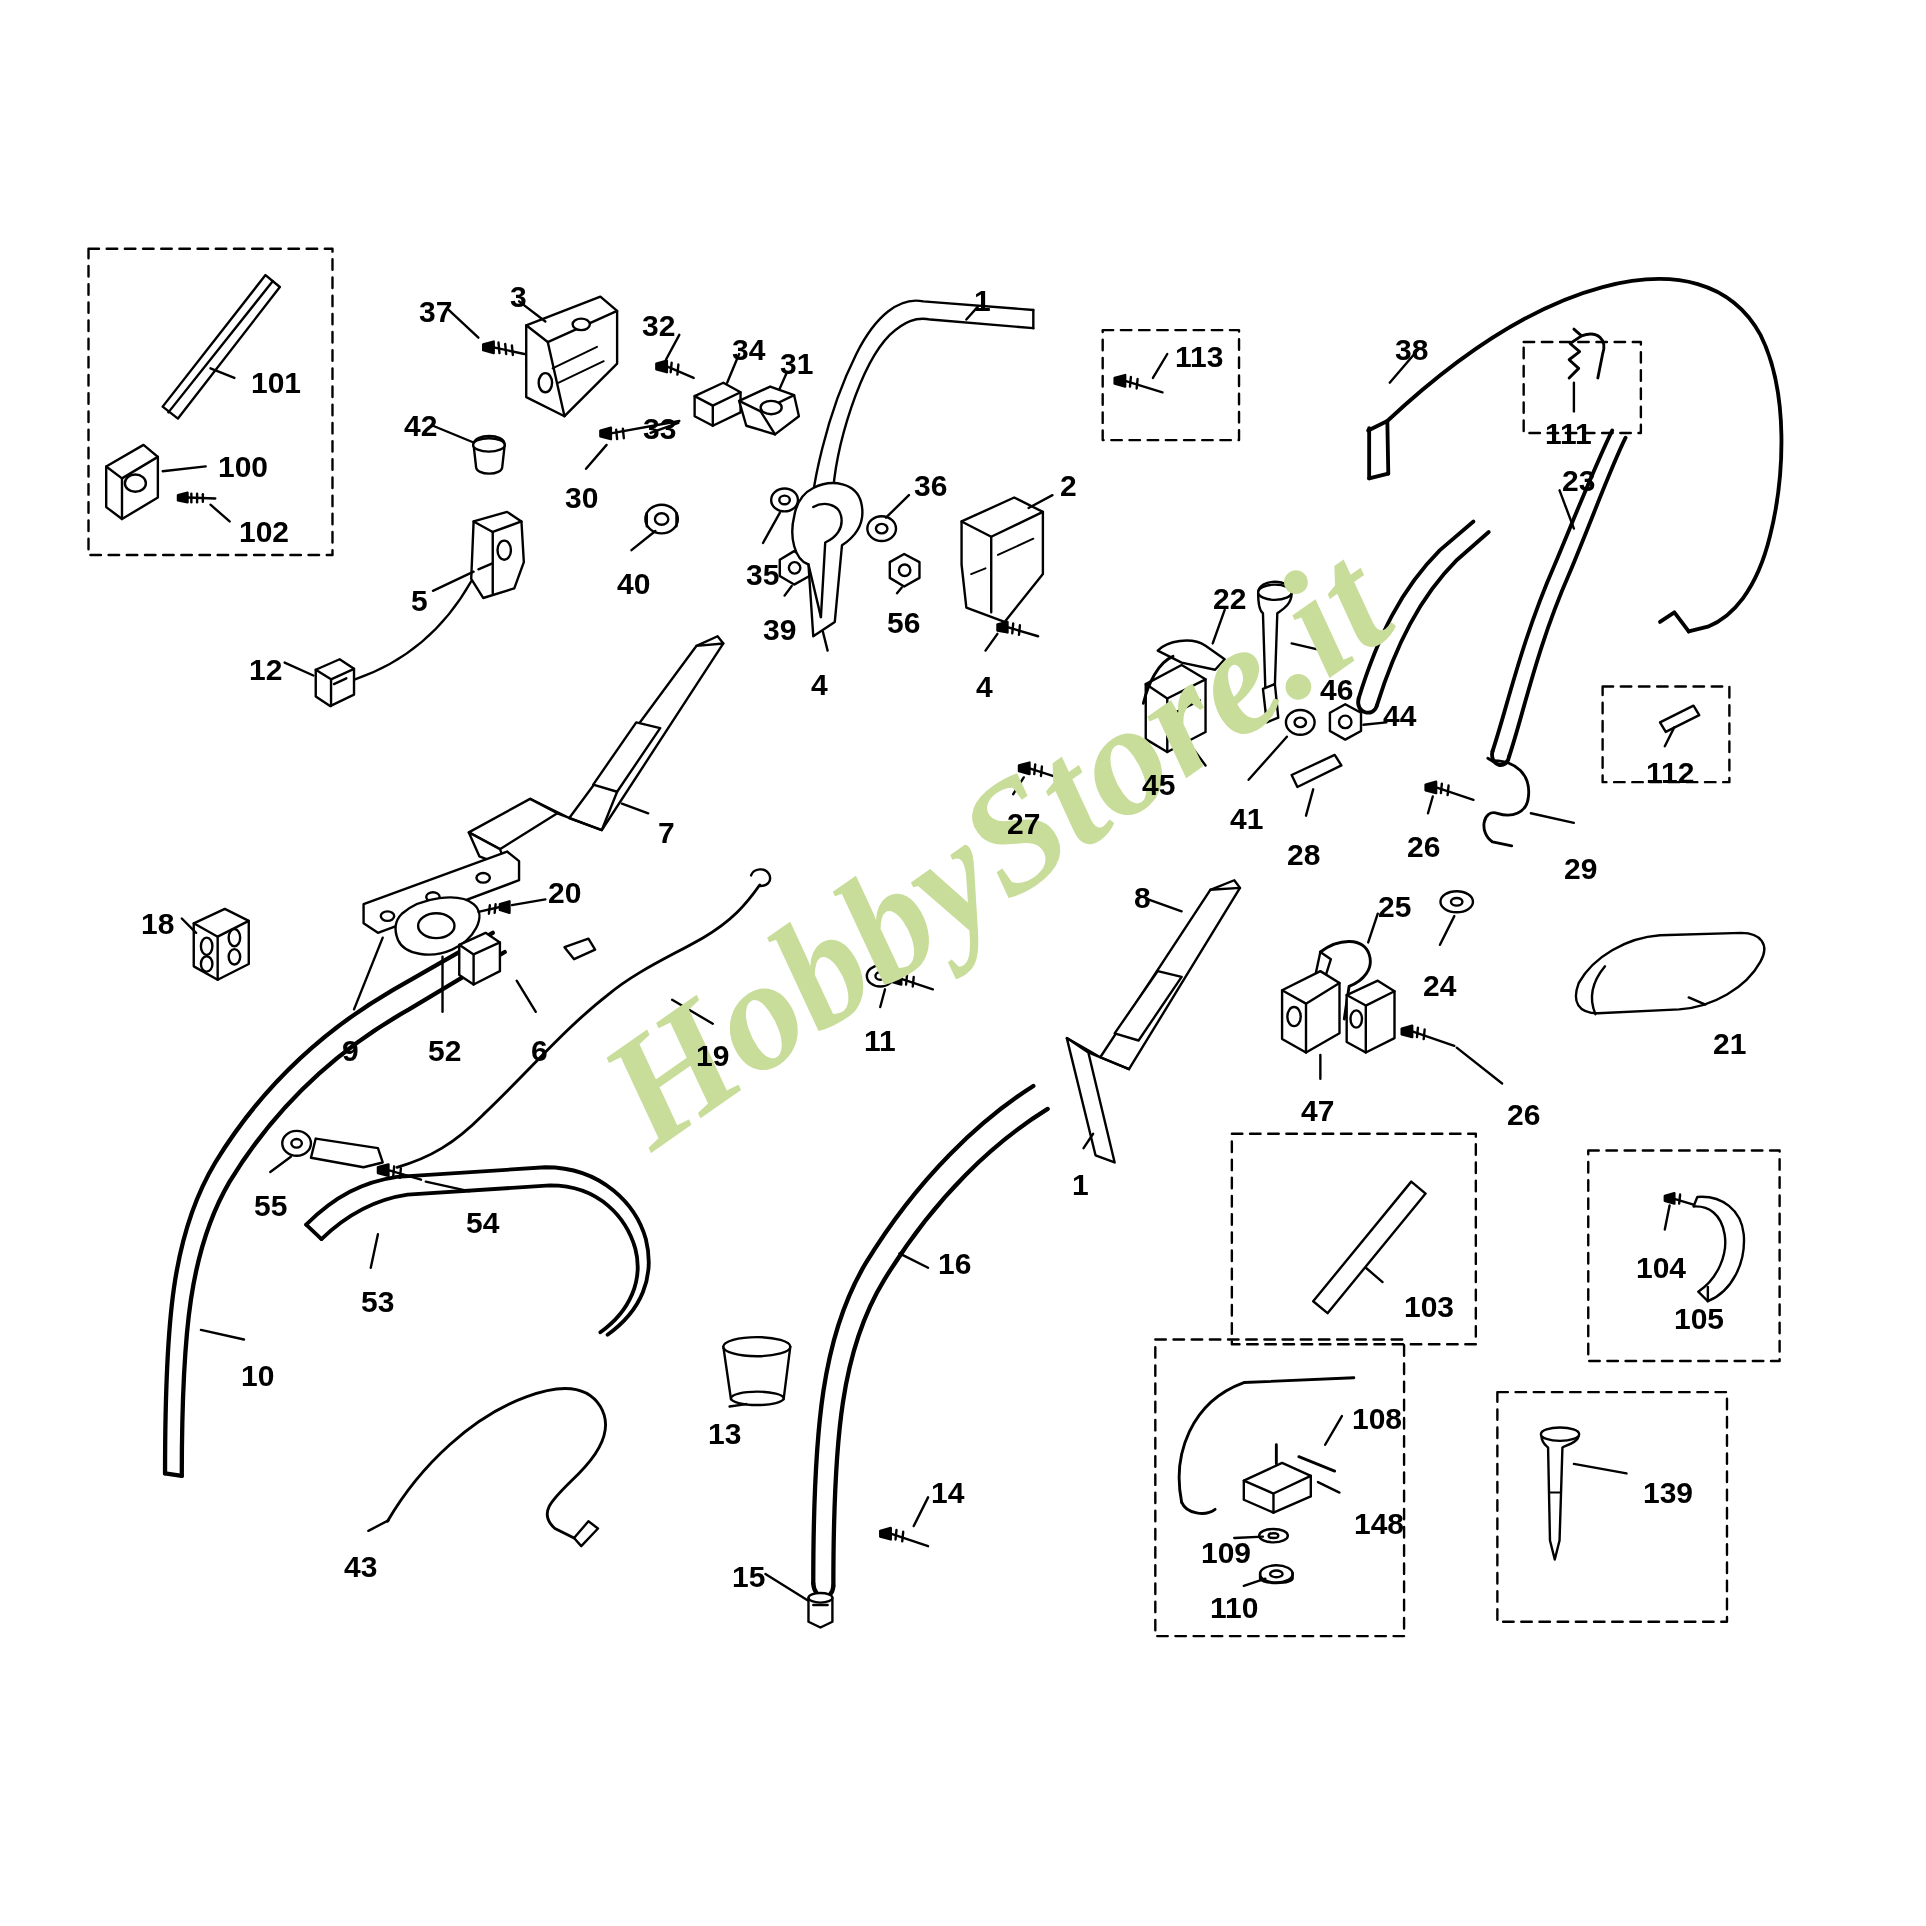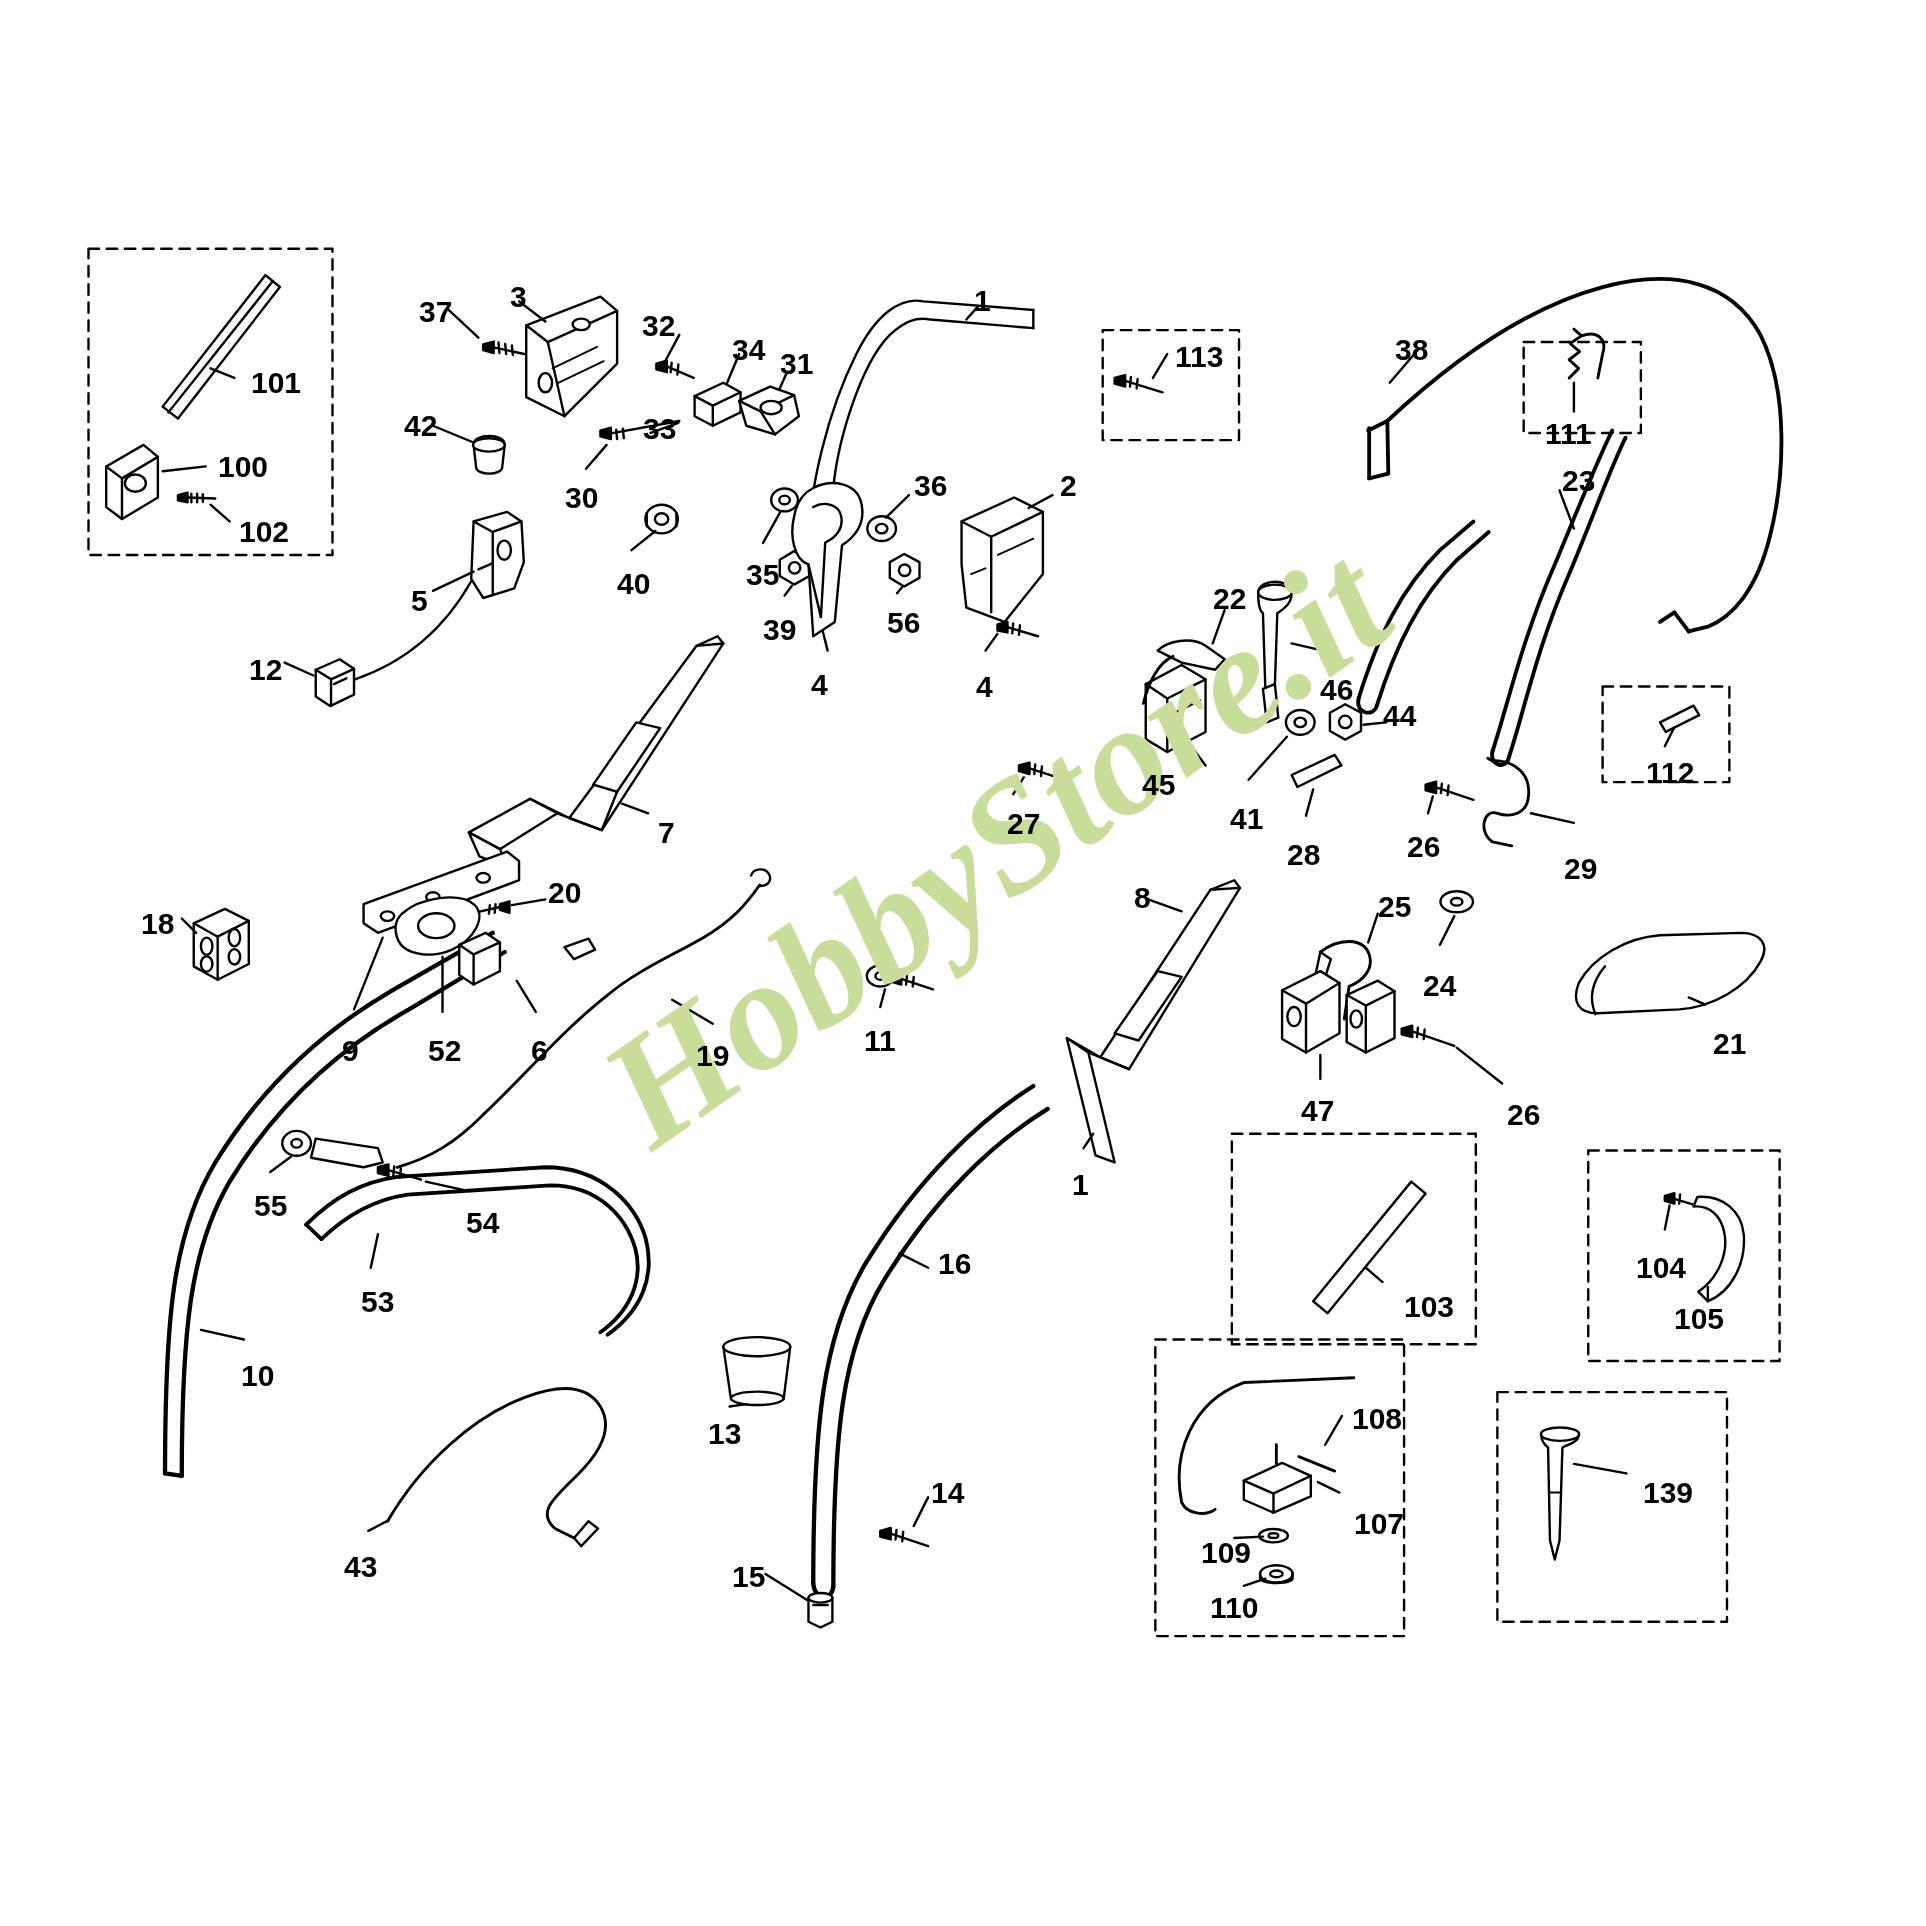--- a/index.html
+++ b/index.html
@@ -571,21 +571,21 @@
 <div class="num" style="left:254px;top:1191px">55</div>
 <div class="num" style="left:466px;top:1208px">54</div>
 <div class="num" style="left:361px;top:1287px">53</div>
 <div class="num" style="left:1404px;top:1292px">103</div>
 <div class="num" style="left:1636px;top:1253px">104</div>
 <div class="num" style="left:1674px;top:1304px">105</div>
 <div class="num" style="left:938px;top:1249px">16</div>
 <div class="num" style="left:241px;top:1361px">10</div>
 <div class="num" style="left:708px;top:1419px">13</div>
 <div class="num" style="left:1352px;top:1404px">108</div>
-<div class="num" style="left:1354px;top:1509px">107</div>
+<div class="num" style="left:1354px;top:1509px">148</div>
 <div class="num" style="left:1201px;top:1538px">109</div>
 <div class="num" style="left:1643px;top:1478px">139</div>
 <div class="num" style="left:1210px;top:1593px">110</div>
 <div class="num" style="left:931px;top:1478px">14</div>
 <div class="num" style="left:344px;top:1552px">43</div>
 <div class="num" style="left:732px;top:1562px">15</div>
 <div class="num" style="left:251px;top:368px">101</div>
 <div class="num" style="left:218px;top:452px">100</div>
 <div class="num" style="left:239px;top:517px">102</div>
 

